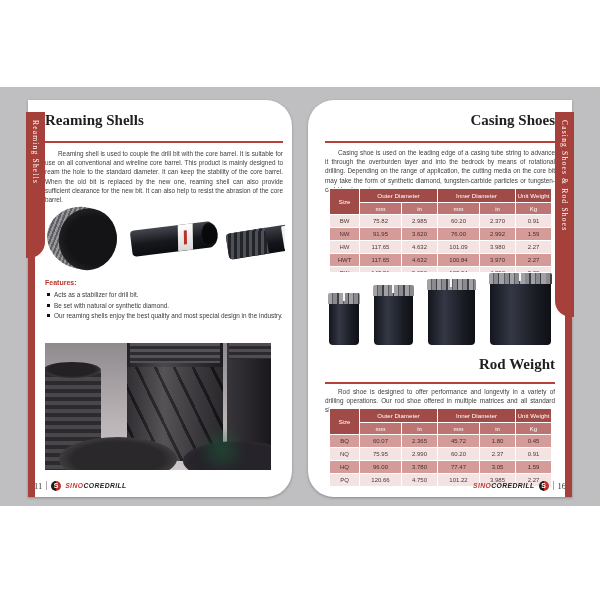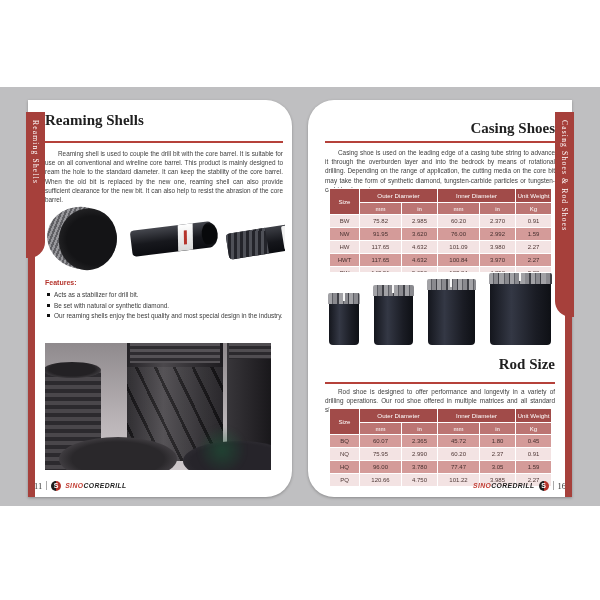--- a/index.html
+++ b/index.html
@@ -136,21 +136,21 @@
 
   <div class="footer fl">
     <span class="pagenum">11</span>
     <span class="fdiv"></span>
     <span class="logo">S</span>
     <span class="brandtext"><span class="sino">SINO</span><span>COREDRILL</span></span>
   </div>
 </div>
 
 <div class="page right">
-  <div class="title" style="right:17px;top:20px;margin-left:15px;">Casing Shoes</div>
+  <div class="title" style="right:17px;top:12px;margin-left:15px;">Casing Shoes</div>
   <div class="rule" style="left:17px;right:17px;top:41px;"></div>
   <div class="para" style="left:17px;right:17px;top:48px;">Casing shoe is used on the leading edge of a casing tube string to advance it through the overburden layer and into the bedrock by means of rotational drilling. Depending on the range of application, the cutting media on the core bit may take the form of synthetic diamond, tungsten-carbide particles or tungsten-carbide elements.</div>
 
   <table class="spec" style="top:88px;">
     <colgroup>
         <col style="width:30px">
         <col style="width:42px">
         <col style="width:36px">
         <col style="width:42px">
         <col style="width:36px">
@@ -215,21 +215,21 @@
     </tbody>
   </table>
 
   <div class="shoes-photo">
     <div class="shoe s1"></div>
     <div class="shoe s2"></div>
     <div class="shoe s3"></div>
     <div class="shoe s4"></div>
   </div>
 
-  <div class="title" style="right:17px;top:256px;">Rod Size</div>
+  <div class="title" style="right:17px;top:256px;">Rod Weight</div>
   <div class="rule" style="left:17px;right:17px;top:282px;"></div>
   <div class="para" style="left:17px;right:17px;top:287px;">Rod shoe is designed to offer performance and longevity in a variety of drilling operations. Our rod shoe offered in multiple matrices and all standard size.</div>
 
   <table class="spec" style="top:308px;">
     <colgroup>
         <col style="width:30px">
         <col style="width:42px">
         <col style="width:36px">
         <col style="width:42px">
         <col style="width:36px">

